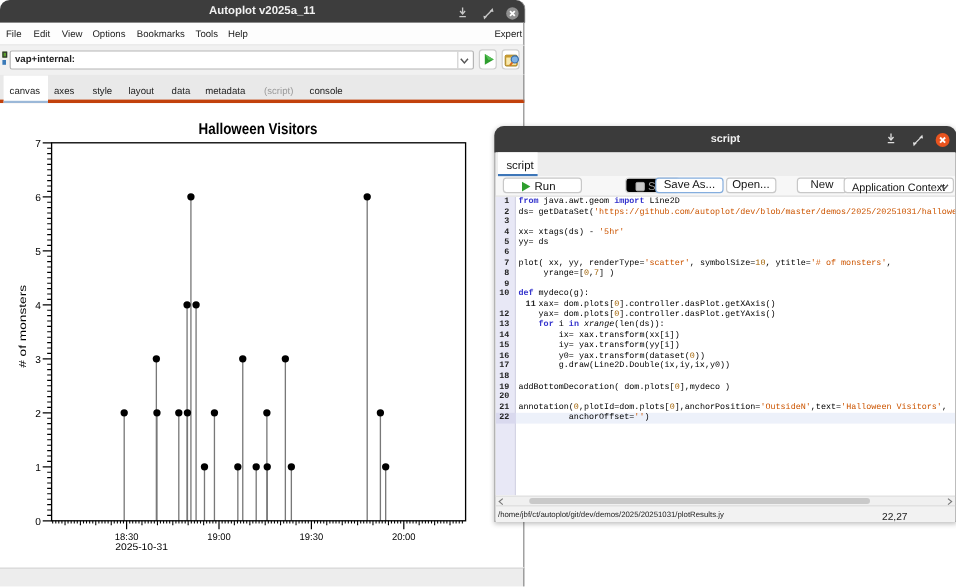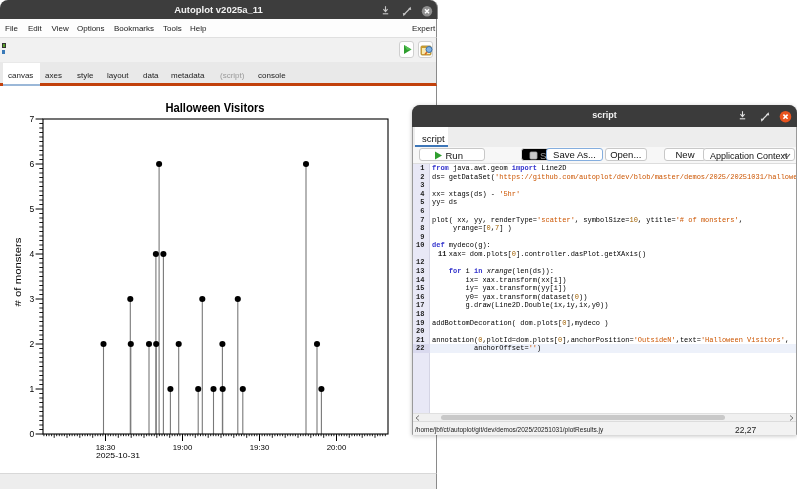--- a/index.html
+++ b/index.html
@@ -99,20 +99,27 @@
       <span class="mi" style="left:51.5px;">View</span>
       <span class="mi" style="left:77px;">Options</span>
       <span class="mi" style="left:114px;">Bookmarks</span>
       <span class="mi" style="left:163px;">Tools</span>
       <span class="mi" style="left:190px;">Help</span>
       <span class="mi" style="left:412px;">Expert</span>
     </div>
     <div id="ap-addr" class="abs">
       <div style="position:absolute;left:1.5px;top:5px;width:4px;height:5px;background:#5aa02c;border:1px solid #333;"></div>
       <div style="position:absolute;left:1.5px;top:12.00px;width:3.5px;height:4px;background:#3a7ab8;"></div>
+      <div id="afield">
+        <span class="txt">vap+internal:</span>
+        <span class="sep"></span>
+        <svg style="position:absolute;right:3px;top:5px;" width="8" height="6" viewBox="0 0 8 6">
+          <path d="M1 1 L4 4.5 L7 1" stroke="#555" stroke-width="1.2" fill="none"></path>
+        </svg>
+      </div>
       <div class="tbtn" style="left:399px;">
         <svg width="13" height="15" viewBox="0 0 13 15" style="position:absolute;left:1px;top:0px;">
           <path d="M3 3 L10.5 7.5 L3 12 Z" fill="#2e9e2e"></path>
           <path d="M3 3 L10.5 7.5 L6 8 Z" fill="#55c055"></path>
         </svg>
       </div>
       <div class="tbtn" style="left:418px;">
         <svg width="13" height="15" viewBox="0 0 13 15" style="position:absolute;left:0.5px;top:1.00px;">
           <rect x="1" y="3" width="10" height="9" rx="1" fill="#e7b64a" stroke="#9a7a1a" stroke-width="0.8"></rect>
           <rect x="1" y="3" width="5" height="2" fill="#c79a30"></rect>
@@ -483,20 +490,21 @@
       <div class="ln" style="top:51.51px;line-height:8.585px;">7</div>
       <div class="cl" style="top:51.51px;line-height:8.585px;">plot( xx, yy, renderType=<span class="st">'scatter'</span>, symbolSize=<span class="nu">10</span>, ytitle=<span class="st">'# of monsters'</span>,</div>
       <div class="ln" style="top:60.10px;line-height:8.585px;">8</div>
       <div class="cl" style="top:60.10px;line-height:8.585px;">     yrange=[<span class="nu">0</span>,<span class="nu">7</span>] )</div>
       <div class="ln" style="top:68.68px;line-height:8.585px;">9</div>
       <div class="ln" style="top:77.27px;line-height:8.585px;">10</div>
       <div class="cl" style="top:77.27px;line-height:8.585px;"><b class="kw">def</b> mydeco(g):</div>
       <div class="ln" style="top:85.85px;line-height:8.585px;padding-left:25px;">11</div>
       <div class="cl" style="top:85.85px;line-height:8.585px;">    xax= dom.plots[<span class="nu">0</span>].controller.dasPlot.getXAxis()</div>
       <div class="ln" style="top:94.44px;line-height:8.585px;">12</div>
+      <div class="cl" style="top:94.44px;line-height:8.585px;">    yax= dom.plots[<span class="nu">0</span>].controller.dasPlot.getYAxis()</div>
       <div class="ln" style="top:103.02px;line-height:8.585px;">13</div>
       <div class="cl" style="top:103.02px;line-height:8.585px;">    <b class="kw">for</b> i <b class="kw">in</b> <i>xrange</i>(len(ds)):</div>
       <div class="ln" style="top:111.61px;line-height:8.585px;">14</div>
       <div class="cl" style="top:111.61px;line-height:8.585px;">        ix= xax.transform(xx[i])</div>
       <div class="ln" style="top:120.19px;line-height:8.585px;">15</div>
       <div class="cl" style="top:120.19px;line-height:8.585px;">        iy= yax.transform(yy[i])</div>
       <div class="ln" style="top:128.78px;line-height:8.585px;">16</div>
       <div class="cl" style="top:128.78px;line-height:8.585px;">        y0= yax.transform(dataset(<span class="nu">0</span>))</div>
       <div class="ln" style="top:137.36px;line-height:8.585px;">17</div>
       <div class="cl" style="top:137.36px;line-height:8.585px;">        g.draw(Line2D.Double(ix,iy,ix,y0))</div>

